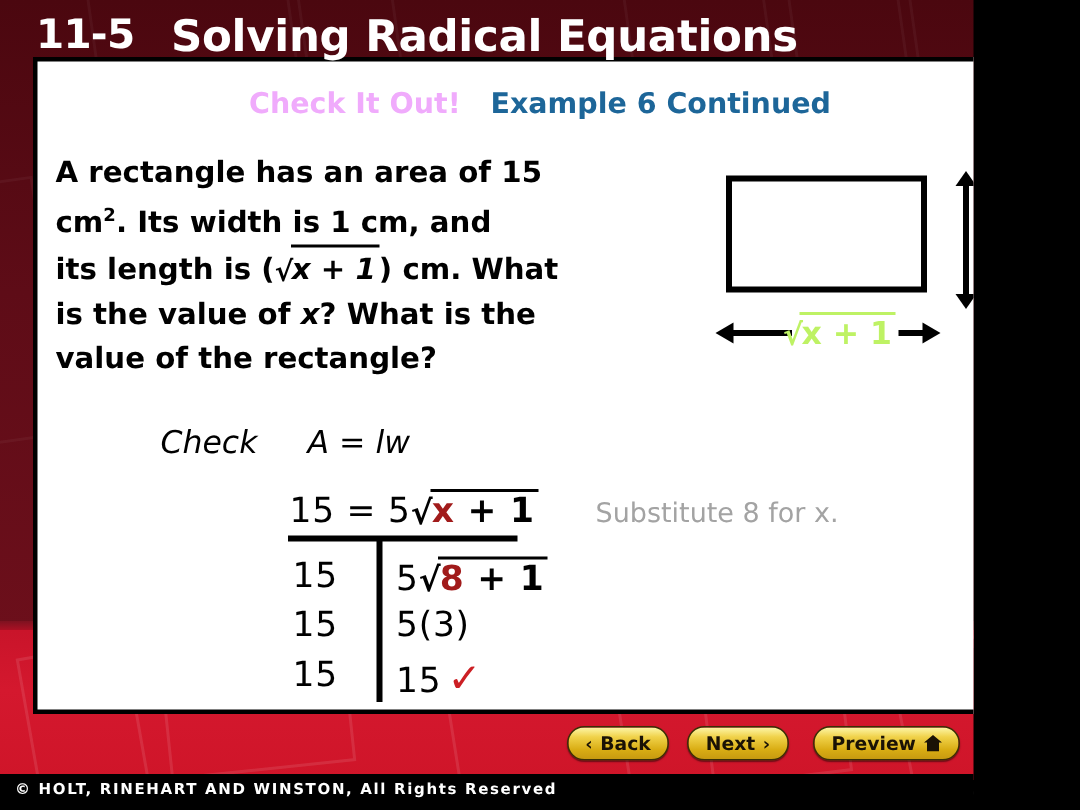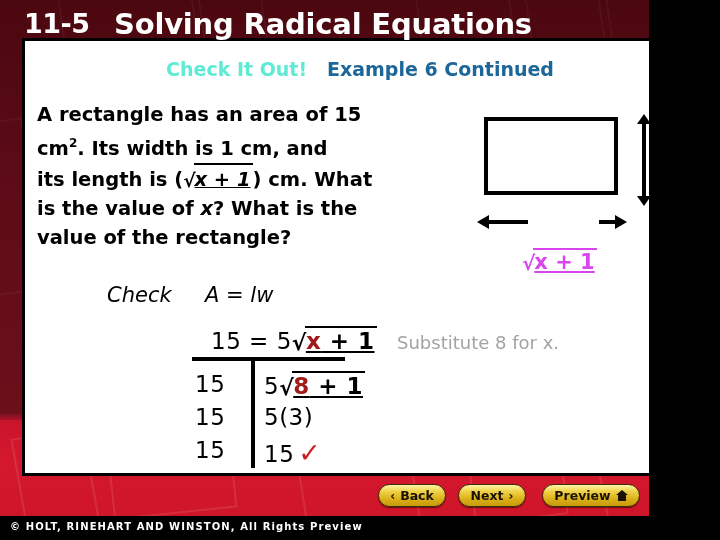--- a/index.html
+++ b/index.html
@@ -107,21 +107,21 @@
   
   .hdr {
     position: absolute;
     left: 0; top: 58px;
     width: 720px;
     text-align: center;
     font-size: 19px;
     font-weight: bold;
     white-space: nowrap;
   }
-  .hdr .red  { color: #5eead4; }
+  .hdr .red  { color: #f0abfc; }
   .hdr .blue { color: #1d6699; }
 
   
   .problem {
     position: absolute;
     left: 37px; top: 100px;
     width: 420px;
     color: #000;
     font-size: 19.5px;
     font-weight: bold;
@@ -141,21 +141,20 @@
     display: inline-block;
     position: relative;
     top: 1px;
     font-size: 0.95em;
   }
   .rad > .body {
     display: inline-block;
     border-top: 2px solid currentColor;
     padding: 0 2px 0 1px;
     margin-left: -2px;
-    text-decoration: underline;
   }
 
   
   .fig { position: absolute; left: 470px; top: 100px; width: 230px; height: 150px; }
   .fig .rect {
     position: absolute;
     left: 14px; top: 17px;
     width: 134px; height: 78px;
     border: 4px solid #000;
     background: #fff;
@@ -215,23 +214,22 @@
     left: 145px; top: 115px;
     width: 0; height: 0;
     border-top: 7px solid transparent;
     border-bottom: 7px solid transparent;
     border-left: 12px solid #000;
   }
   .fig .hlabel {
     position: absolute;
     left: 52px; top: 108px;
     font-size: 21px;
-    color: #d946ef;
-    white-space: nowrap;
-    margin-top: 40px;
+    color: #bef264;
+    white-space: nowrap;
   }
 
   
   .check-label {
     position: absolute;
     left: 107px; top: 283px;
     font-size: 21px;
     font-style: italic;
     color: #000;
   }
@@ -239,21 +237,21 @@
     position: absolute;
     left: 205px; top: 283px;
     font-size: 21px;
     font-style: italic;
     color: #000;
     white-space: nowrap;
   }
 
   .eq-top {
     position: absolute;
-    left: 211px; top: 326px;
+    left: 193px; top: 326px;
     font-size: 23px;
     color: #000;
     white-space: nowrap;
     letter-spacing: 0.5px;
   }
   .rule {
     position: absolute;
     left: 192px; top: 357px;
     width: 153px; height: 4px;
     background: #000;
@@ -427,15 +425,15 @@
       <span>Main</span>
       <span class="home">
         <svg width="12" height="11" viewBox="0 0 12 11">
             <path d="M6 0 L12 5 L10 5 L10 11 L2 11 L2 5 L0 5 Z" fill="#1a1205"></path>
           </svg>
       </span>
     </div>
   </div>
 
   <div class="footer-bar"></div>
-  <div class="copyright">© HOLT, RINEHART AND WINSTON, All Rights Preview</div>
+  <div class="copyright">© HOLT, RINEHART AND WINSTON, All Rights Reserved</div>
 
 </div>
 
 </body></html>

